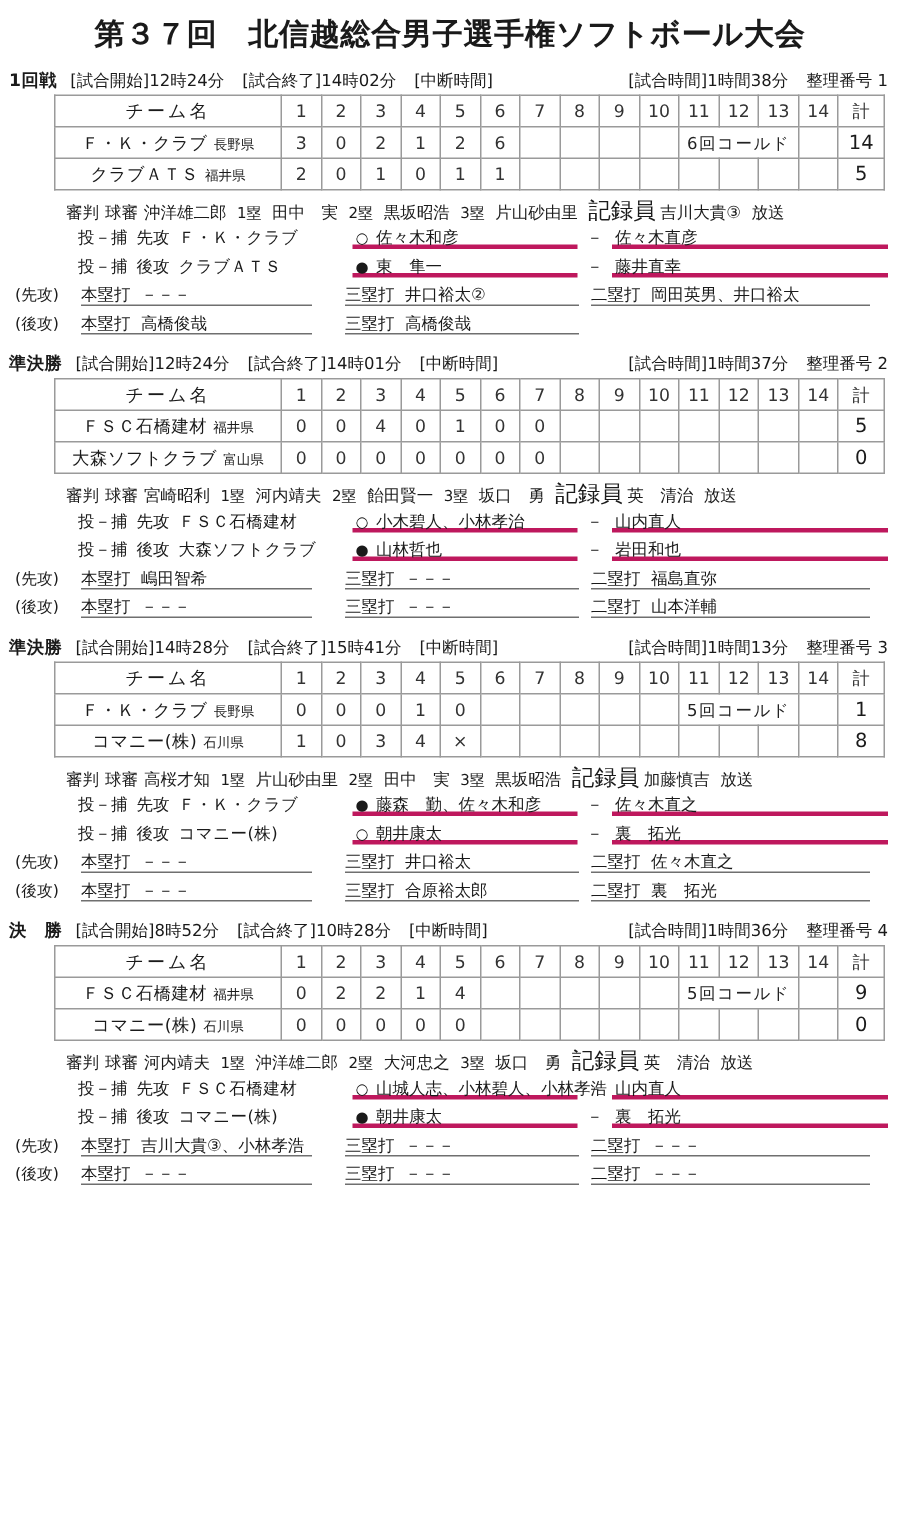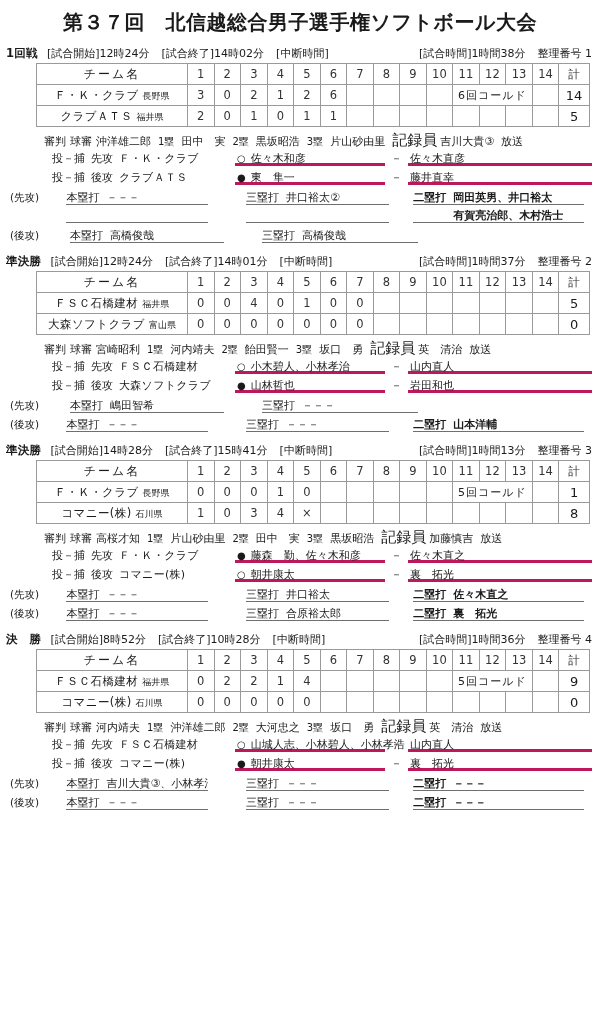--- a/index.html
+++ b/index.html
@@ -154,41 +154,41 @@
     display: inline-block;
     height: 15px;
     line-height: 15px;
     box-sizing: border-box;
   }
   .pitcher-field { width: 150px; padding-left: 2px; }
   .dash-sep { margin: 0 6px; }
   .catcher-field { width: 184px; padding-left: 2px; }
 
   
-  .hit-line { padding-left: 4px; gap: 16px; }
+  .hit-line { padding-left: 4px; }
   .hit-line .side-tag {
     display: inline-block;
     width: 44px;
     font-size: 10.5px;
   }
   .hit-group {
     display: inline-block;
     border-bottom: 1px solid #6f6f6f;
     height: 15px;
     line-height: 15px;
     box-sizing: border-box;
     margin-right: 8px;
     white-space: nowrap;
     overflow: hidden;
   }
   .hit-group .hg-label { margin-right: 7px; text-align: center; }
   .hit-group .hg-value { }
   .hg-hr  { width: 154px; }
   .hg-3b  { width: 156px; margin-left: 14px; }
-  .hg-2b  { width: 186px; font-weight: bold; }
+  .hg-2b  { width: 186px; }
   .hit-group.cont .hg-label { visibility: hidden; }
 </style>
 </head>
 <body>
 
 <div class="page">
   <div class="doc-title">第３７回　北信越総合男子選手権ソフトボール大会</div>
   <div id="games-root">
       <div class="game">
         <div class="game-meta">
@@ -306,26 +306,20 @@
             <span class="dash-sep">－</span>
             <span class="underline-field catcher-field"><span>藤井直幸</span></span>
           </div>
           <div class="line hit-line">
             <span class="side-tag">(先攻)</span>
             <span class="hit-group hg-hr"><span class="hg-label">本塁打</span><span class="hg-value">－－－</span></span>
             <span class="hit-group hg-3b"><span class="hg-label">三塁打</span><span class="hg-value">井口裕太②</span></span>
             <span class="hit-group hg-2b"><span class="hg-label">二塁打</span><span class="hg-value">岡田英男、井口裕太</span></span>
           </div>
           <div class="line hit-line">
-            <span class="side-tag"></span>
-            <span class="hit-group hg-hr cont"><span class="hg-label">本塁打</span><span class="hg-value"></span></span>
-            <span class="hit-group hg-3b cont"><span class="hg-label">三塁打</span><span class="hg-value"></span></span>
-            <span class="hit-group hg-2b cont"><span class="hg-label">二塁打</span><span class="hg-value">有賀亮治郎、木村浩士</span></span>
-          </div>
-          <div class="line hit-line">
             <span class="side-tag">(後攻)</span>
             <span class="hit-group hg-hr"><span class="hg-label">本塁打</span><span class="hg-value">高橋俊哉</span></span>
             <span class="hit-group hg-3b"><span class="hg-label">三塁打</span><span class="hg-value">高橋俊哉</span></span>
           </div>
         </div>
       </div>
       <div class="game">
         <div class="game-meta">
           <span class="round-name">準決勝</span>
           <span class="meta-item"><span class="meta-label">[試合開始]</span><span class="meta-value">12時24分</span></span>
@@ -440,20 +434,21 @@
             <span class="bl-side">後攻</span>
             <span class="bl-team">大森ソフトクラブ</span>
             <span class="underline-field pitcher-field"><span class="mark lose"></span><span>山林哲也</span></span>
             <span class="dash-sep">－</span>
             <span class="underline-field catcher-field"><span>岩田和也</span></span>
           </div>
           <div class="line hit-line">
             <span class="side-tag">(先攻)</span>
             <span class="hit-group hg-hr"><span class="hg-label">本塁打</span><span class="hg-value">嶋田智希</span></span>
             <span class="hit-group hg-3b"><span class="hg-label">三塁打</span><span class="hg-value">－－－</span></span>
+            <span class="hit-group hg-2b"><span class="hg-label">二塁打</span><span class="hg-value">福島直弥</span></span>
           </div>
           <div class="line hit-line">
             <span class="side-tag">(後攻)</span>
             <span class="hit-group hg-hr"><span class="hg-label">本塁打</span><span class="hg-value">－－－</span></span>
             <span class="hit-group hg-3b"><span class="hg-label">三塁打</span><span class="hg-value">－－－</span></span>
             <span class="hit-group hg-2b"><span class="hg-label">二塁打</span><span class="hg-value">山本洋輔</span></span>
           </div>
         </div>
       </div>
       <div class="game">

